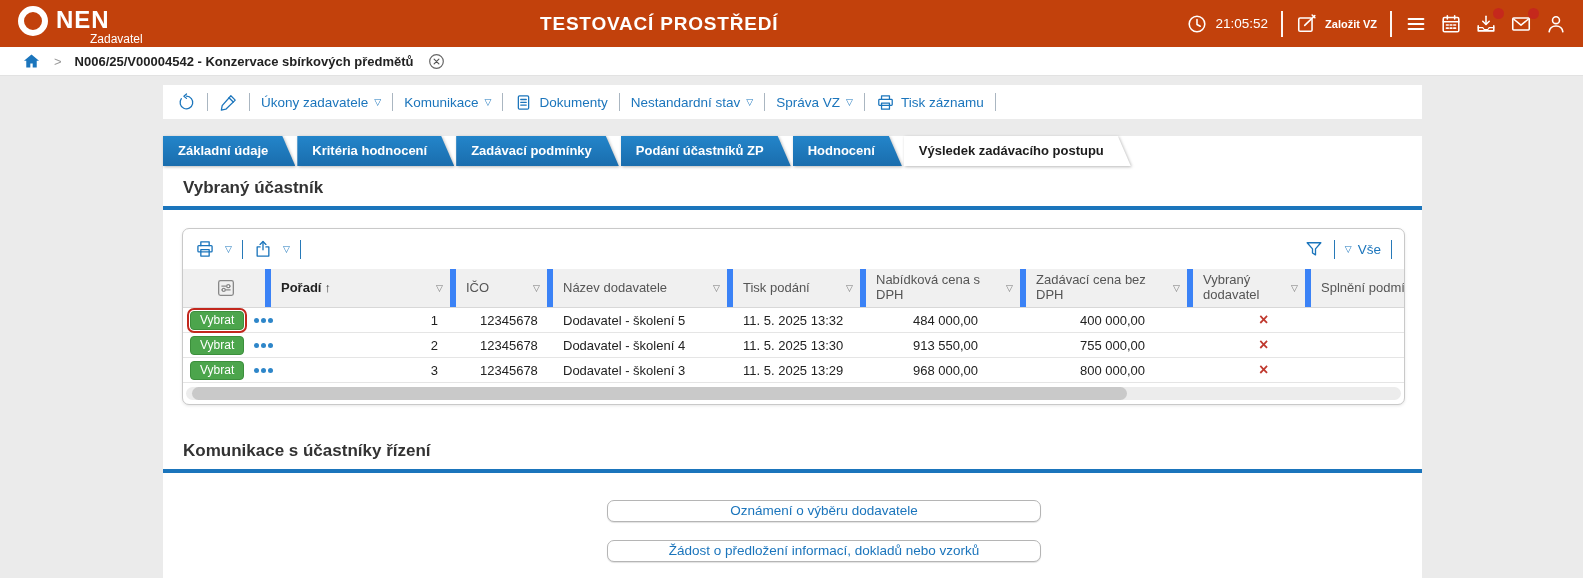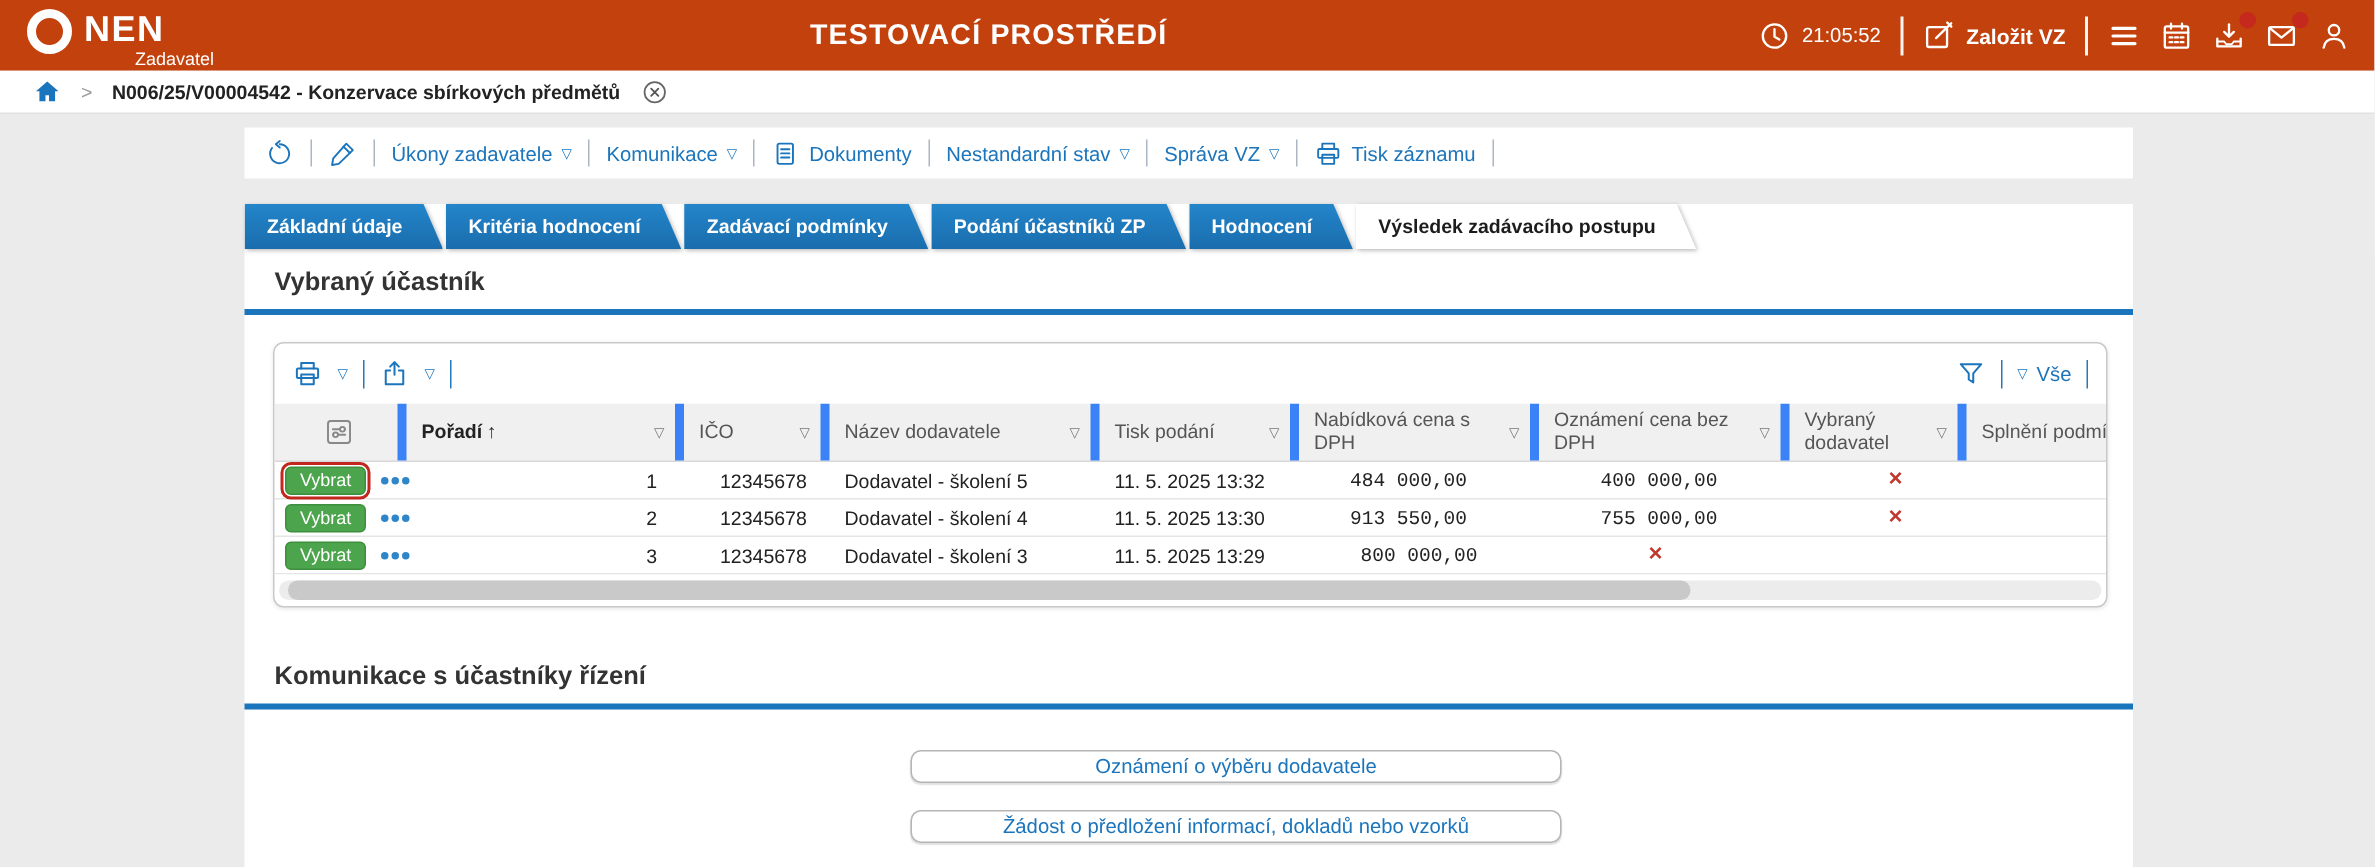--- a/index.html
+++ b/index.html
@@ -9,21 +9,21 @@
   .topbar { height:47px; background:#c2410c; display:flex; align-items:center; color:#fff; position:relative; }
   .brand { display:flex; align-items:flex-start; margin-left:18px; cursor:pointer; }
   .logo-ring { width:30px; height:30px; border:6px solid #fff; border-radius:50%; margin-top:4px; }
   .brand-text { margin-left:8px; line-height:1; }
   .brand-name { font-size:24px; font-weight:bold; letter-spacing:1px; display:block; margin-top:6px; }
   .brand-sub { font-size:12px; display:block; margin:1px 0 0 34px; }
   .env-title { position:absolute; left:540px; top:13px; font-size:19px; font-weight:bold; letter-spacing:.8px; }
   .top-right { margin-left:auto; display:flex; align-items:center; gap:13px; margin-right:16px; }
   .top-sep { width:2px; height:26px; background:rgba(255,255,255,.95); }
   .time-group { display:flex; align-items:center; gap:7px; font-size:13.5px; }
-  .createvz { display:flex; align-items:center; gap:7px; font-size:14px; font-weight:bold; cursor:pointer; }
+  .createvz { display:flex; align-items:center; gap:7px; font-size:11px; font-weight:bold; cursor:pointer; }
   .ticon { width:22px; height:22px; display:block; }
   .ticon path, .ticon rect, .ticon circle { fill:none; stroke:#fff; stroke-width:1.7; stroke-linecap:round; stroke-linejoin:round; }
   .badge-wrap { position:relative; display:inline-block; }
   .badge { position:absolute; top:-5px; right:-7px; width:11px; height:11px; border-radius:50%; background:#c5281c; }
 
   
   .crumbbar { height:29px; background:#fff; border-bottom:1px solid #e2e2e2; display:flex; align-items:center; padding-left:22px; gap:13px; }
   .crumb-text { font-size:13px; font-weight:bold; color:#222; }
   .crumb-chev { color:#999; font-size:13px; }
   .cicon { width:19px; height:19px; display:block; }
@@ -70,21 +70,21 @@
   .hsort { font-size:9px; color:#777; }
   .bold { font-weight:bold; color:#222; }
   .uparrow { font-size:13px; color:#333; font-weight:bold; margin:0 3px; }
 
   .c-act { width:88px; } .c-por { width:185px; } .c-ico { width:97px; } .c-naz { width:180px; }
   .c-dat { width:133px; } .c-cs { width:160px; } .c-cb { width:167px; } .c-vy { width:118px; } .c-sp { width:160px; }
 
   .drow { height:25px; border-bottom:1px solid #e5e5e5; align-items:center; font-size:13px; color:#222; }
   .dcell { display:flex; align-items:center; height:100%; padding:0 10px; }
   .num { justify-content:flex-end; padding-right:18px; }
-  .money { justify-content:flex-end; padding-right:48px;font-family:Liberation Mono, monospace; }
+  .money { justify-content:flex-end; padding-right:48px; }
   .ico-cell { padding-left:24px; }
   .act-cell { padding-left:7px; gap:10px; }
   .xmark { color:#c0392f; font-weight:bold; font-size:16px; margin-left:56px; line-height:1; }
 
   .vybrat { background:#4ca54c; border:1px solid #3c8f3c; color:#fff; font-size:12px; font-family:inherit;
             border-radius:4px; height:19px; padding:0 9px; cursor:pointer; line-height:16px; }
   .vybrat.ring { outline:2px solid #c2271d; outline-offset:1px; }
   .dots { display:flex; gap:2px; cursor:pointer; }
   .dots i { width:5px; height:5px; border-radius:50%; background:#2e86c9; display:block; }
 
@@ -306,21 +306,21 @@
             </div>
             <div class="hcell c-dat" style="cursor:pointer">
               <span class="hlabel">Tisk podání</span>
                 <span class="hsort">▽</span>
             </div>
             <div class="hcell c-cs" style="cursor:pointer">
               <span class="hlabel">Nabídková cena s DPH</span>
                 <span class="hsort">▽</span>
             </div>
             <div class="hcell c-cb" style="cursor:pointer">
-              <span class="hlabel">Oznámení cena bez DPH</span>
+              <span class="hlabel">Zadávací cena bez DPH</span>
                 <span class="hsort">▽</span>
             </div>
             <div class="hcell c-vy" style="cursor:pointer">
               <span class="hlabel">Vybraný dodavatel</span>
                 <span class="hsort">▽</span>
             </div>
             <div class="hcell c-sp" style="cursor:pointer">
               <span class="hlabel">Splnění podmínek</span>
             </div>
           </div>
@@ -373,20 +373,21 @@
               <span class="dots">
                   <i></i>
                   <i></i>
                   <i></i>
                 </span>
             </div>
             <div class="dcell c-por num">3</div>
             <div class="dcell c-ico ico-cell">12345678</div>
             <div class="dcell c-naz">Dodavatel - školení 3</div>
             <div class="dcell c-dat">11. 5. 2025 13:29</div>
+            <div class="dcell c-cs money">968 000,00</div>
             <div class="dcell c-cb money">800 000,00</div>
             <div class="dcell c-vy">
                 <span class="xmark">×</span>
               </div>
             <div class="dcell c-sp"></div>
           </div>
         </div>
 
         <div class="hscroll">
           <span class="hthumb"></span>

